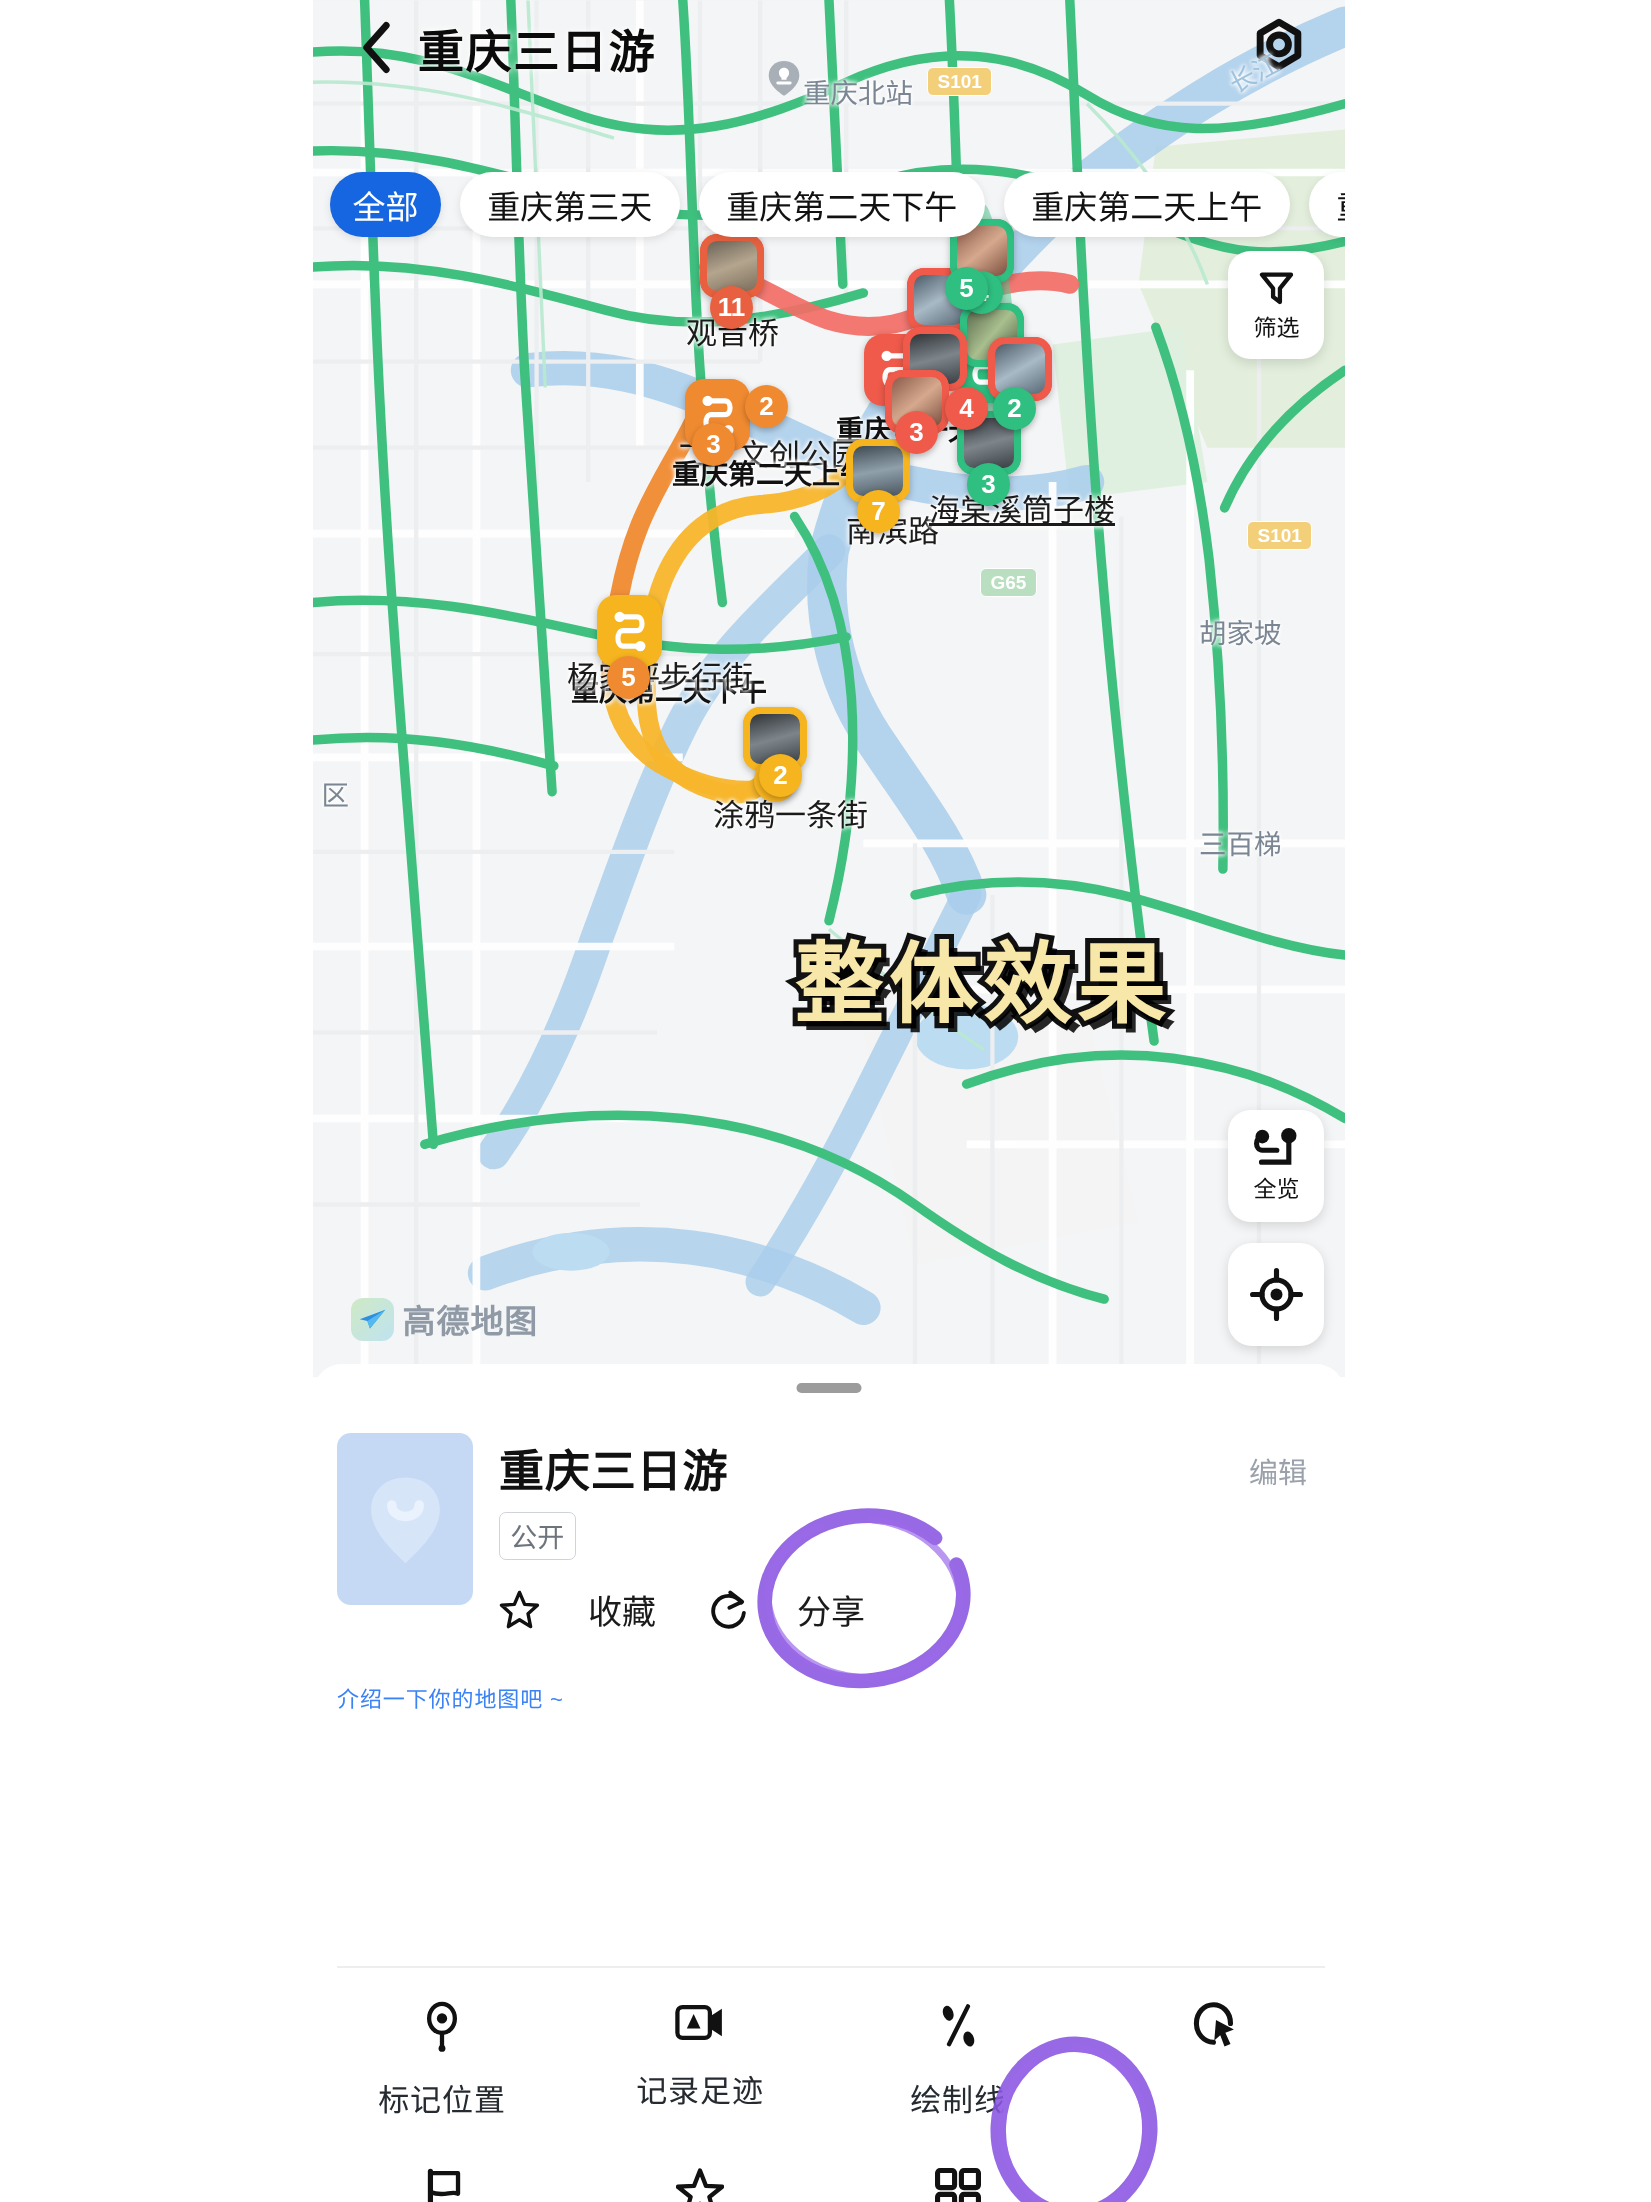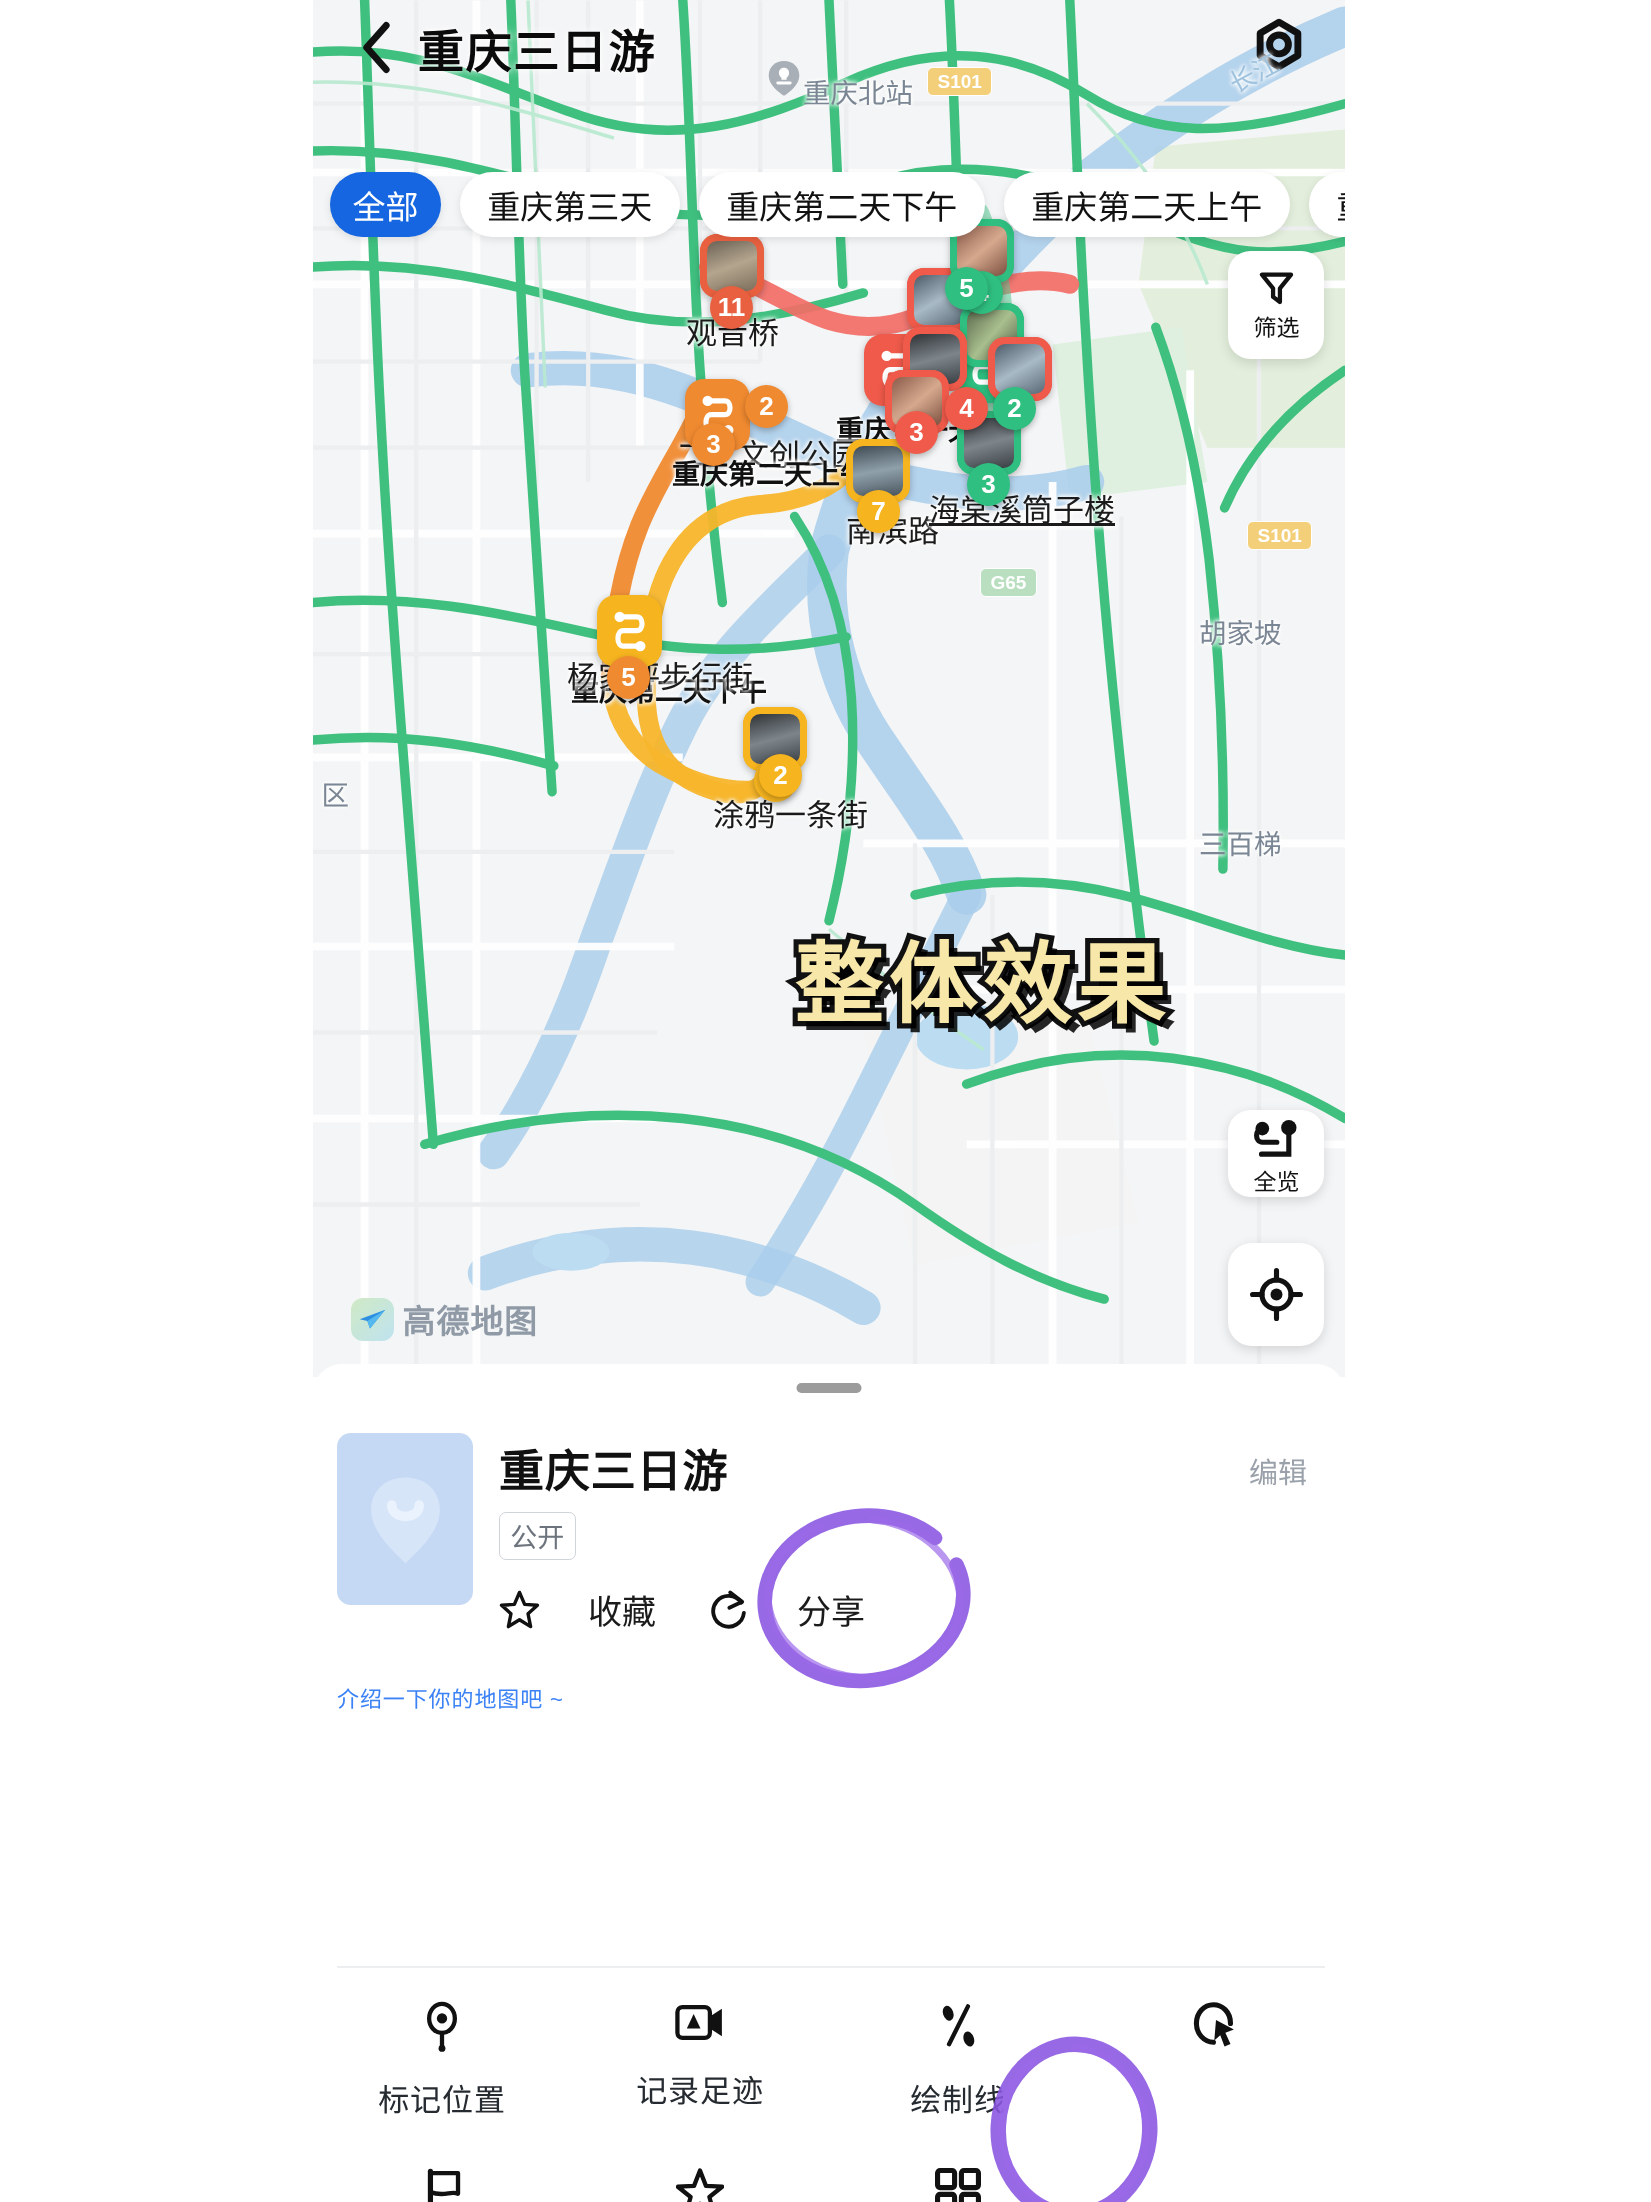--- a/index.html
+++ b/index.html
@@ -58,21 +58,21 @@
   .chip.active{background:#1566e0;color:#fff;padding:0 22.4px;}
 
   
   .map-btn{
     position:absolute;right:20.6px;width:96px;background:#fff;border-radius:22.4px;
     box-shadow:0 3.4px 12px rgba(0,0,0,.13);display:flex;flex-direction:column;
     align-items:center;justify-content:center;cursor:pointer;z-index:36;
   }
   .map-btn .lbl{font-size:23px;color:#111;margin-top:1.7px;}
   #filter-btn{top:251px;height:108px;}
-  #overview-btn{top:1110px;height:87px;justify-content:flex-end;}
+  #overview-btn{top:1110px;height:112px;}
   #locate-btn{top:1243px;height:103px;border-radius:24px;}
 
   
   .amap-logo{
     position:absolute;left:38px;bottom:34px;display:flex;align-items:center;gap:8.6px;z-index:30;
   }
   .amap-logo .mark{
     width:43px;height:43px;border-radius:12px;
     background:linear-gradient(135deg,#cfe9c4 0%,#bfe3f0 100%);
     display:flex;align-items:center;justify-content:center;

